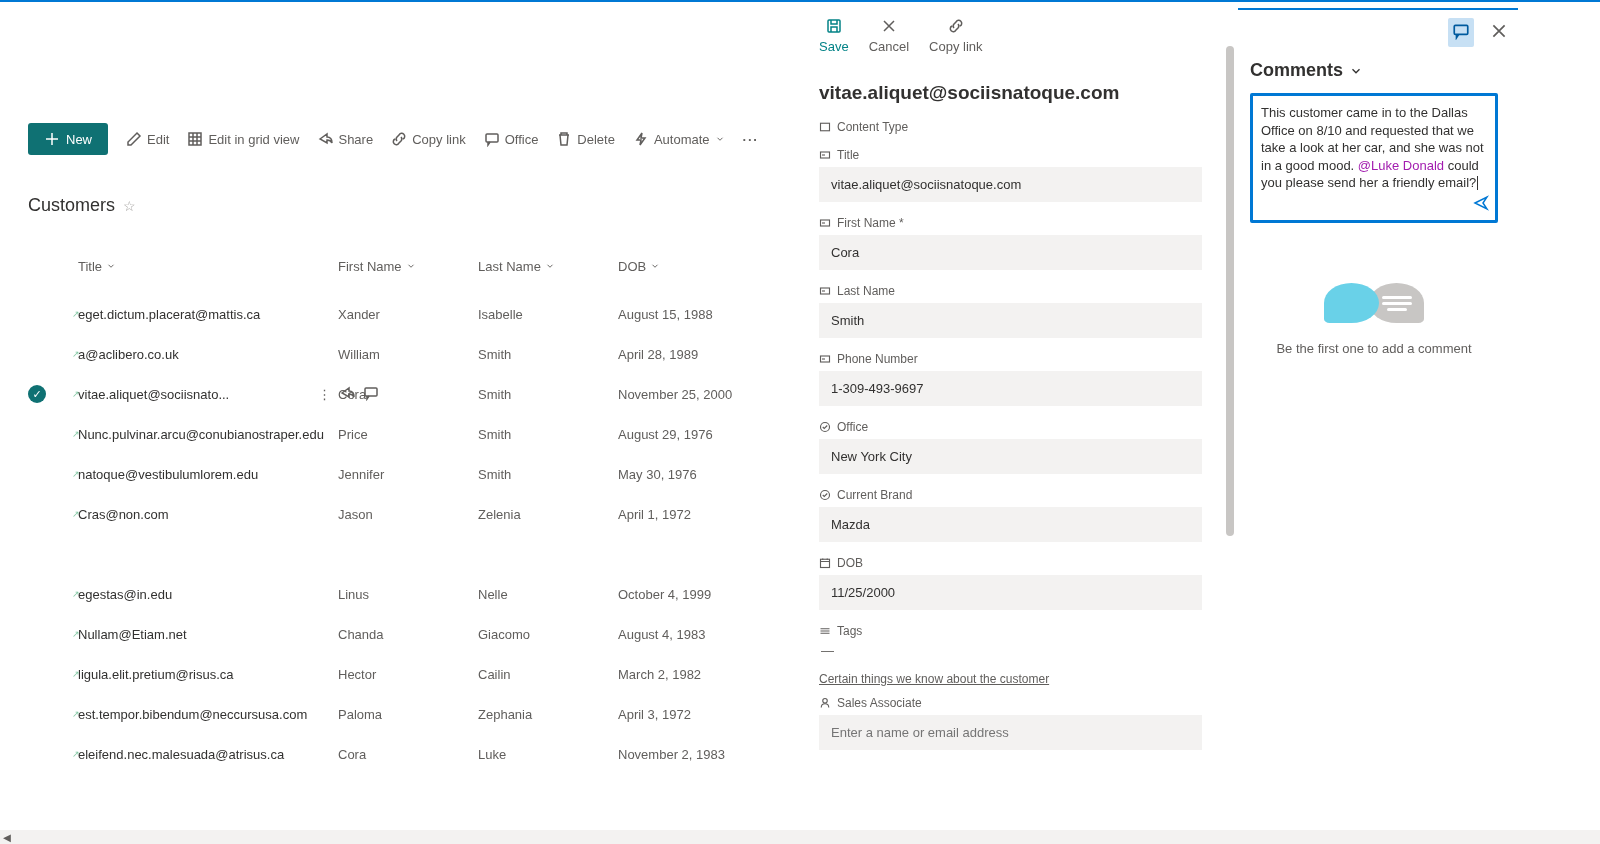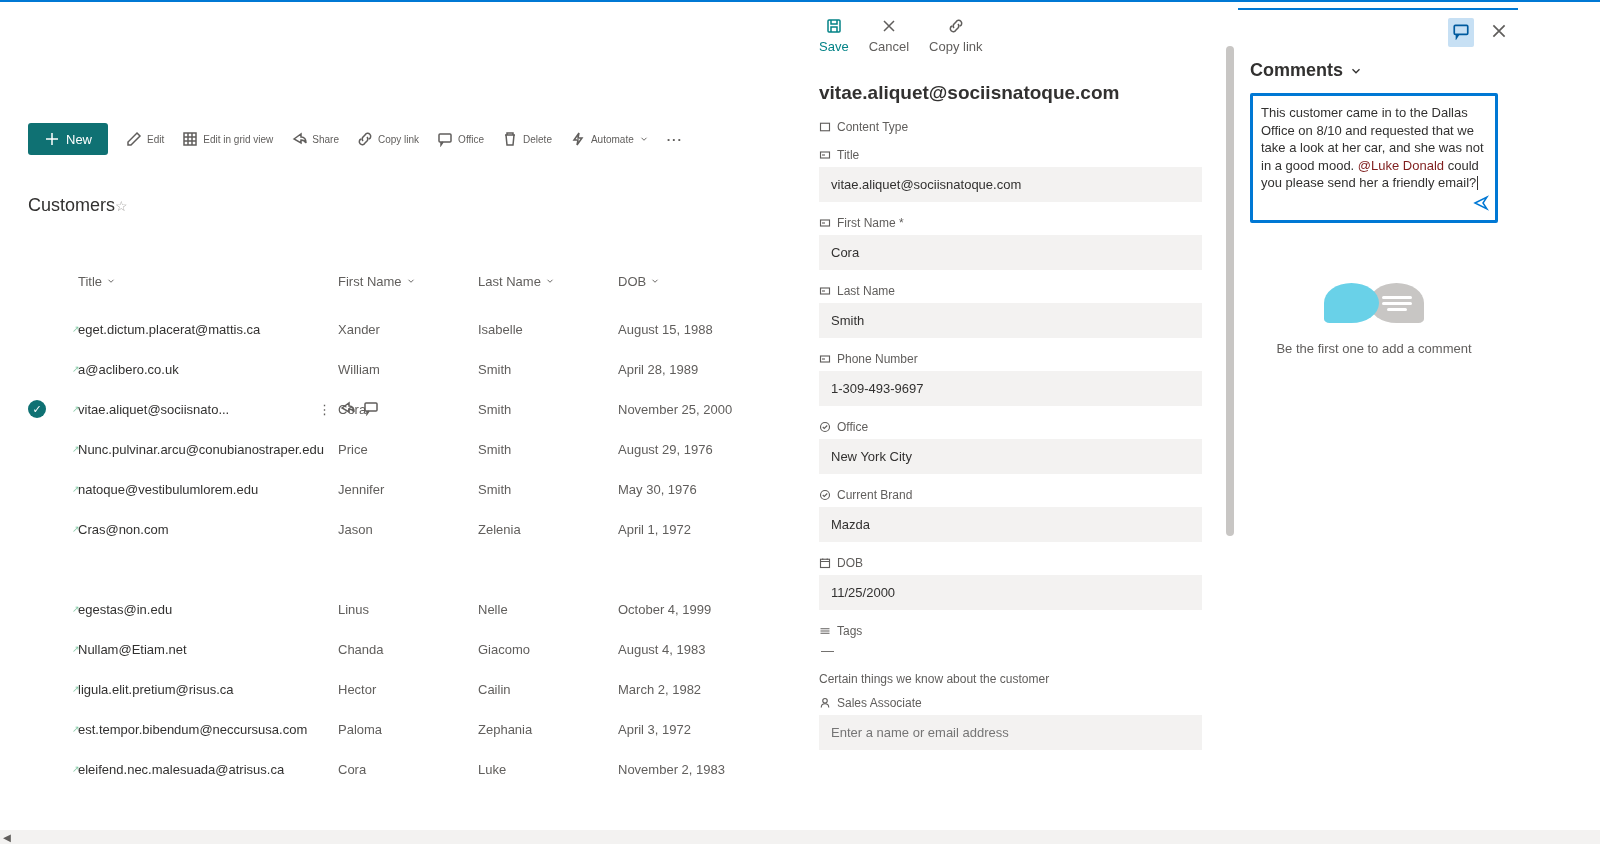--- a/index.html
+++ b/index.html
@@ -4,26 +4,26 @@
 <style>
 * { box-sizing: border-box; margin: 0; padding: 0; }
 body { font-family: "Segoe UI", -apple-system, sans-serif; font-size: 13px; color: #323130; background: #fff; overflow: hidden; width: 1600px; height: 844px; position: relative; }
 .top-border { position: absolute; top: 0; left: 0; right: 0; height: 2px; background: #0078d4; }
 .main-container { display: flex; width: 100%; height: 100%; padding-top: 8px; }
 .left-pane { flex: 0 0 780px; padding: 0 20px 0 28px; position: relative; display: flex; flex-direction: column; }
 
 
 .toolbar { display: flex; align-items: center; gap: 18px; margin-top: 115px; margin-bottom: 40px; }
 .btn-new { background: #0f7173; color: #fff; border: none; padding: 8px 16px; border-radius: 3px; display: flex; align-items: center; gap: 6px; cursor: pointer; font-size: 13px; }
-.toolbar-btn { background: none; border: none; color: #605e5c; display: flex; align-items: center; gap: 5px; cursor: pointer; font-size: 10px; }
+.toolbar-btn { background: none; border: none; color: #605e5c; display: flex; align-items: center; gap: 5px; cursor: pointer; font-size: 13px; }
 .toolbar-btn svg, .btn-new svg { width: 16px; height: 16px; }
 .toolbar-overflow { color: #605e5c; font-weight: 600; letter-spacing: 1px; }
 
 
-.list-title-row { display: flex; align-items: center; margin-bottom: 45px; }
+.list-title-row { display: flex; align-items: center; gap: 8px; margin-bottom: 30px; }
 .list-title { font-size: 18px; font-weight: 400; color: #323130; }
 .star-icon { color: #a19f9d; font-size: 14px; }
 
 
 .table { width: 100%; }
 .table-header, .table-row { display: grid; grid-template-columns: 50px 260px 140px 140px 160px; align-items: center; min-height: 40px; }
 .table-header { color: #605e5c; font-weight: 400; margin-bottom: 8px; }
 .th { display: flex; align-items: center; gap: 4px; cursor: pointer; font-size: 13px; }
 .th svg { width: 10px; height: 10px; }
 .table-row { min-height: 40px; font-size: 13px; color: #605e5c; padding: 1px 0; }
@@ -40,36 +40,36 @@
 .details-btn { background: none; border: none; color: #605e5c; display: flex; align-items: center; gap: 5px; cursor: pointer; font-size: 13px; flex-direction: column; }
 .details-btn svg { width: 16px; height: 16px; }
 .details-title { font-size: 19px; font-weight: 600; color: #323130; margin: 20px 0 16px; }
 .details-form { overflow-y: auto; padding-right: 6px; }
 .field { margin-bottom: 14px; }
 .field-label { display: flex; align-items: center; gap: 6px; color: #605e5c; font-size: 12px; margin-bottom: 5px; }
 .field-label svg { width: 12px; height: 12px; }
 .field-input { width: 100%; background: #f3f2f1; border: none; padding: 10px 12px; font-size: 13px; color: #323130; font-family: inherit; }
 .field-input.select { display: flex; justify-content: space-between; align-items: center; cursor: pointer; }
 .field-value-plain { color: #605e5c; font-size: 13px; padding-left: 2px; }
-.field-hint { font-size: 12px; color: #605e5c; margin: 2px 0 10px; }
+.field-hint { font-size: 12px; color: #605e5c; margin: 2px 0 10px; text-decoration: underline; }
 
 
 .scrollbar-track { position: absolute; right: 2px; top: 38px; width: 10px; height: 760px; background: transparent; }
 .scrollbar-thumb { width: 8px; height: 490px; background: #c8c6c4; border-radius: 4px; }
 
 
 .comments-pane { flex: 0 0 280px; padding: 0 20px 0 12px; position: relative; background: #fff; border-top: 2px solid #0078d4; }
 .comments-topbar { display: flex; justify-content: flex-end; gap: 16px; align-items: center; padding: 8px 0; position: absolute; top: 0; right: 10px; }
 .comments-topbar .icon-btn { background: none; border: none; color: #605e5c; cursor: pointer; }
 .comments-topbar .icon-btn.active { background: #c7e0f4; padding: 4px; border-radius: 2px; color: #005a9e; }
 .comments-header { display: flex; align-items: center; gap: 6px; margin-top: 50px; margin-bottom: 12px; }
 .comments-header h3 { font-size: 18px; font-weight: 600; }
 .comment-box { border: 3px solid #0078d4; border-radius: 2px; padding: 8px; position: relative; min-height: 130px; }
 .comment-text { font-size: 13px; line-height: 1.35; color: #323130; }
-.comment-mention { color: #7f1d1d; }
+.comment-mention { color: #a21caf; }
 .text-cursor { display: inline-block; width: 1px; height: 14px; background: #323130; vertical-align: text-bottom; margin-left: 1px; }
 .send-icon { position: absolute; bottom: 6px; right: 6px; color: #0078d4; }
 .empty-state { text-align: center; margin-top: 60px; }
 .empty-graphic { display: flex; justify-content: center; align-items: center; gap: -10px; margin-bottom: 18px; }
 .bubble1 { width: 55px; height: 40px; background: #69d1e8; border-radius: 50% 50% 50% 10%; position: relative; }
 .bubble2 { width: 55px; height: 40px; background: #c8c6c4; border-radius: 50% 50% 10% 50%; margin-left: -10px; display: flex; flex-direction: column; justify-content: center; align-items: center; gap: 3px; padding: 8px; }
 .bubble2 .line { width: 30px; height: 3px; background: #fff; border-radius: 2px; }
 .empty-text { font-size: 13px; color: #605e5c; }
 
 .bottom-scroll { position: absolute; bottom: 0; left: 0; right: 0; height: 14px; background: #f3f2f1; display: flex; align-items: center; }

